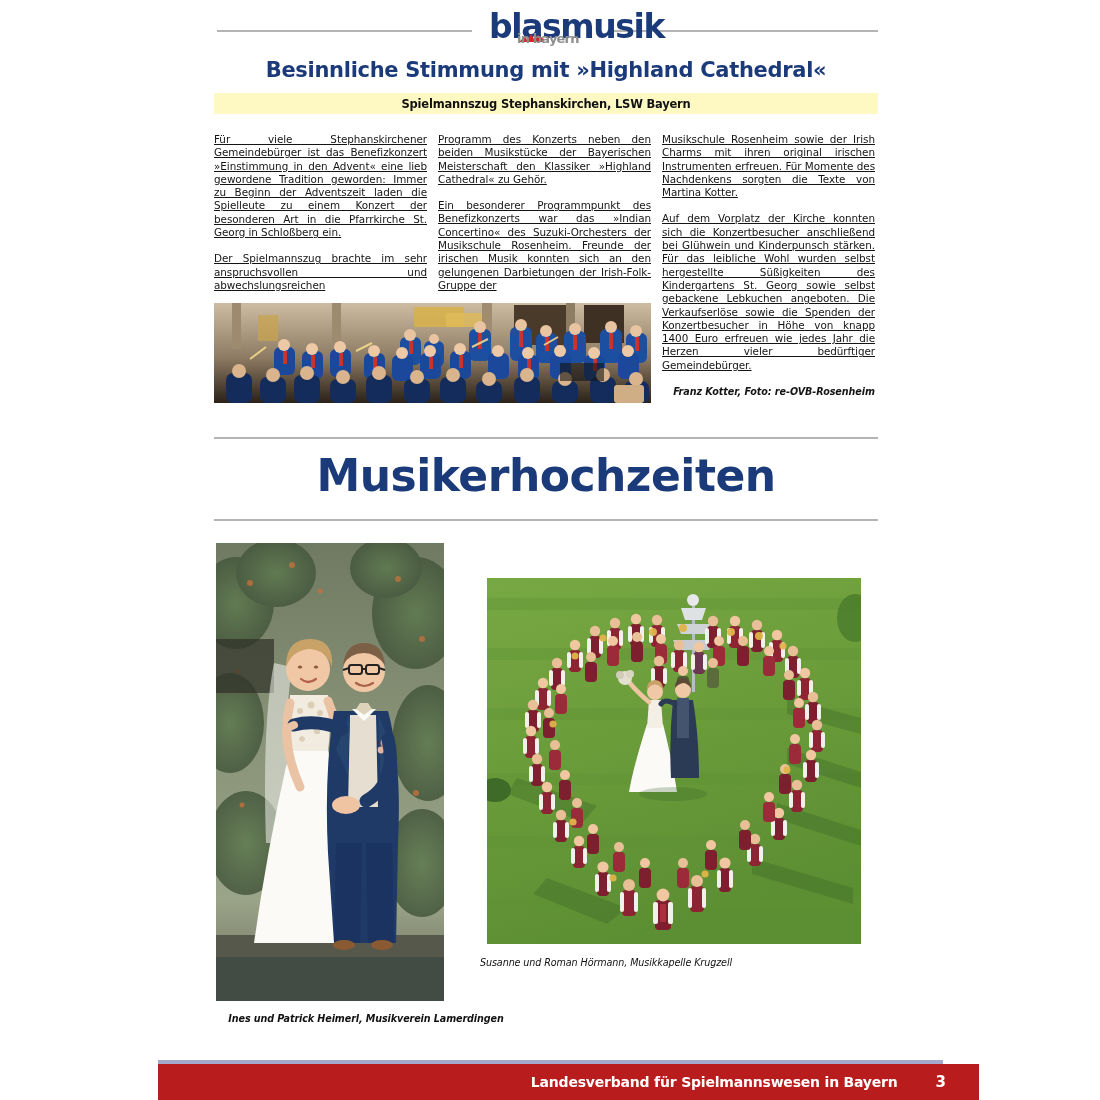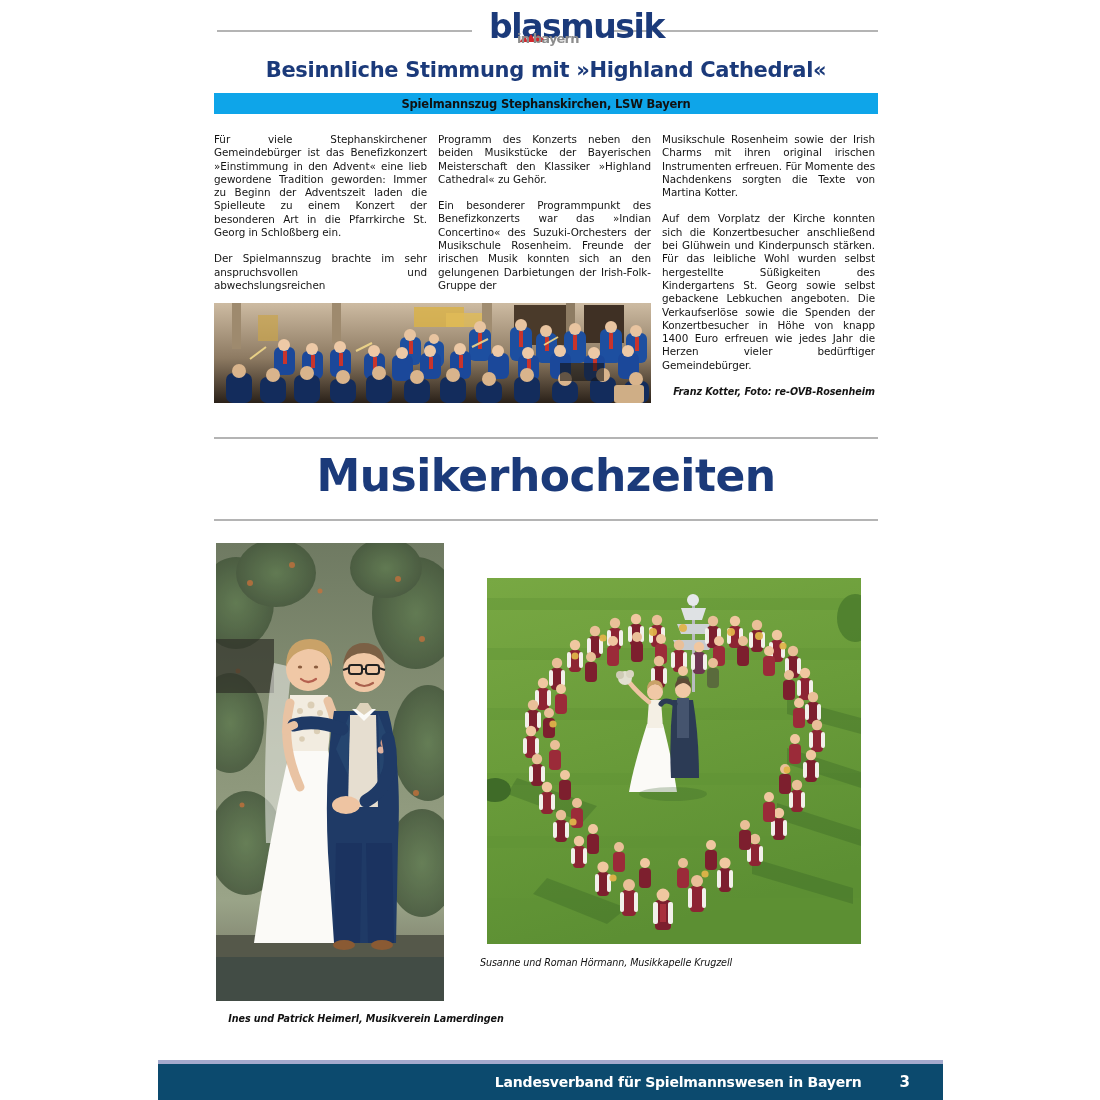--- a/index.html
+++ b/index.html
@@ -82,21 +82,21 @@
     font-weight: 700;
     font-size: 21px;
     color: #1b3a7a;
     letter-spacing: -0.3px;
   }
   .subtitle-bar {
     position: absolute;
     left: 214px; top: 93px;
     width: 664px;
     height: 21px;
-    background: #0ea5e9;
+    background: #fef9c3;
     display: flex;
     align-items: center;
     justify-content: center;
   }
   .subtitle-bar span {
     font-family: "DejaVu Sans", sans-serif;
     font-weight: 700;
     font-size: 11.5px;
     color: #111111;
     letter-spacing: -0.2px;
@@ -106,21 +106,21 @@
     position: absolute;
     top: 133px;
     width: 213px;
     font-family: "DejaVu Sans", sans-serif;
     font-size: 10.4px;
     line-height: 13.3px;
     color: #141414;
     text-align: justify;
     letter-spacing: -0.05px;
   }
-  .col p { margin: 0 0 13px 0; }
+  .col p { margin: 0 0 13px 0; text-decoration: underline; }
   .col-1 { left: 214px; }
   .col-2 { left: 438px; }
   .col-3 { left: 662px; }
 
   .byline {
     font-style: italic;
     font-weight: 700;
     text-align: right;
     font-size: 9.6px;
     margin-top: 2px;
@@ -201,24 +201,25 @@
   .footer-strip {
     position: absolute;
     left: 158px; top: 1060px;
     width: 785px; height: 4px;
     background: #a5aacd;
   }
   .footer-bar {
     position: absolute;
     left: 158px; top: 1064px;
     width: 785px; height: 36px;
-    background: #0c4a6e;
+    background: #b91c1c;
     display: flex;
     align-items: center;
     justify-content: flex-end;
+    padding-left: 36px;
   }
   .footer-text {
     font-family: "DejaVu Sans", sans-serif;
     font-weight: 700;
     font-size: 14px;
     color: #ffffff;
     letter-spacing: -0.2px;
   }
   .footer-page {
     font-family: "DejaVu Sans", sans-serif;

